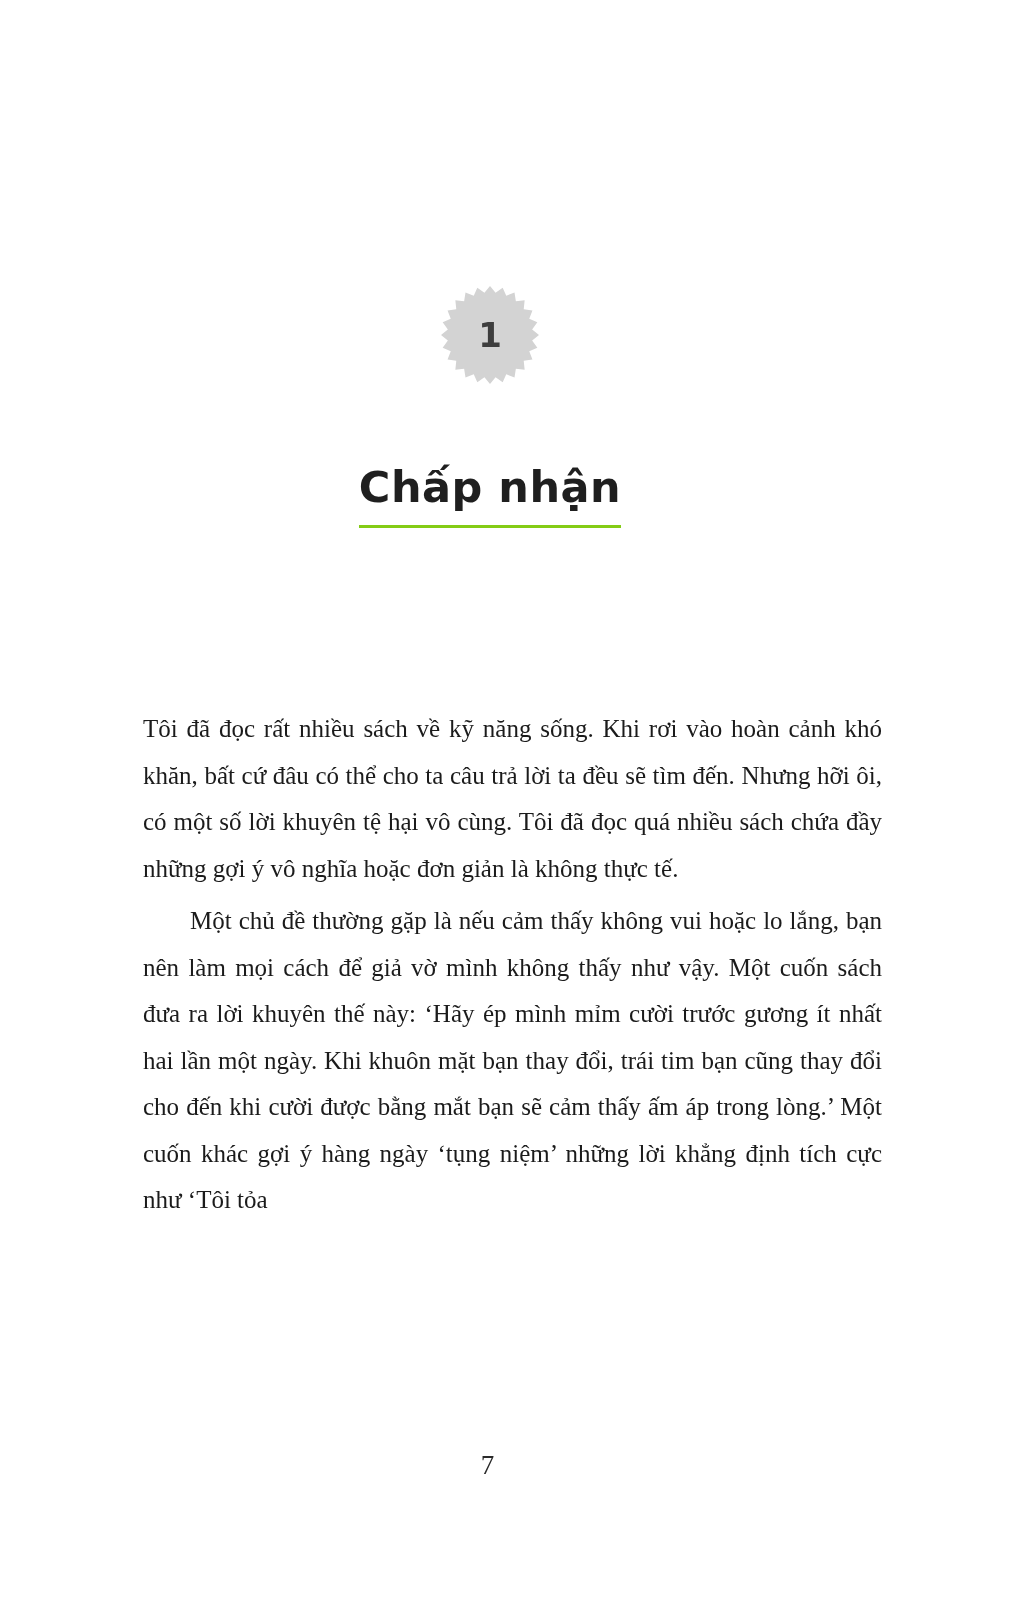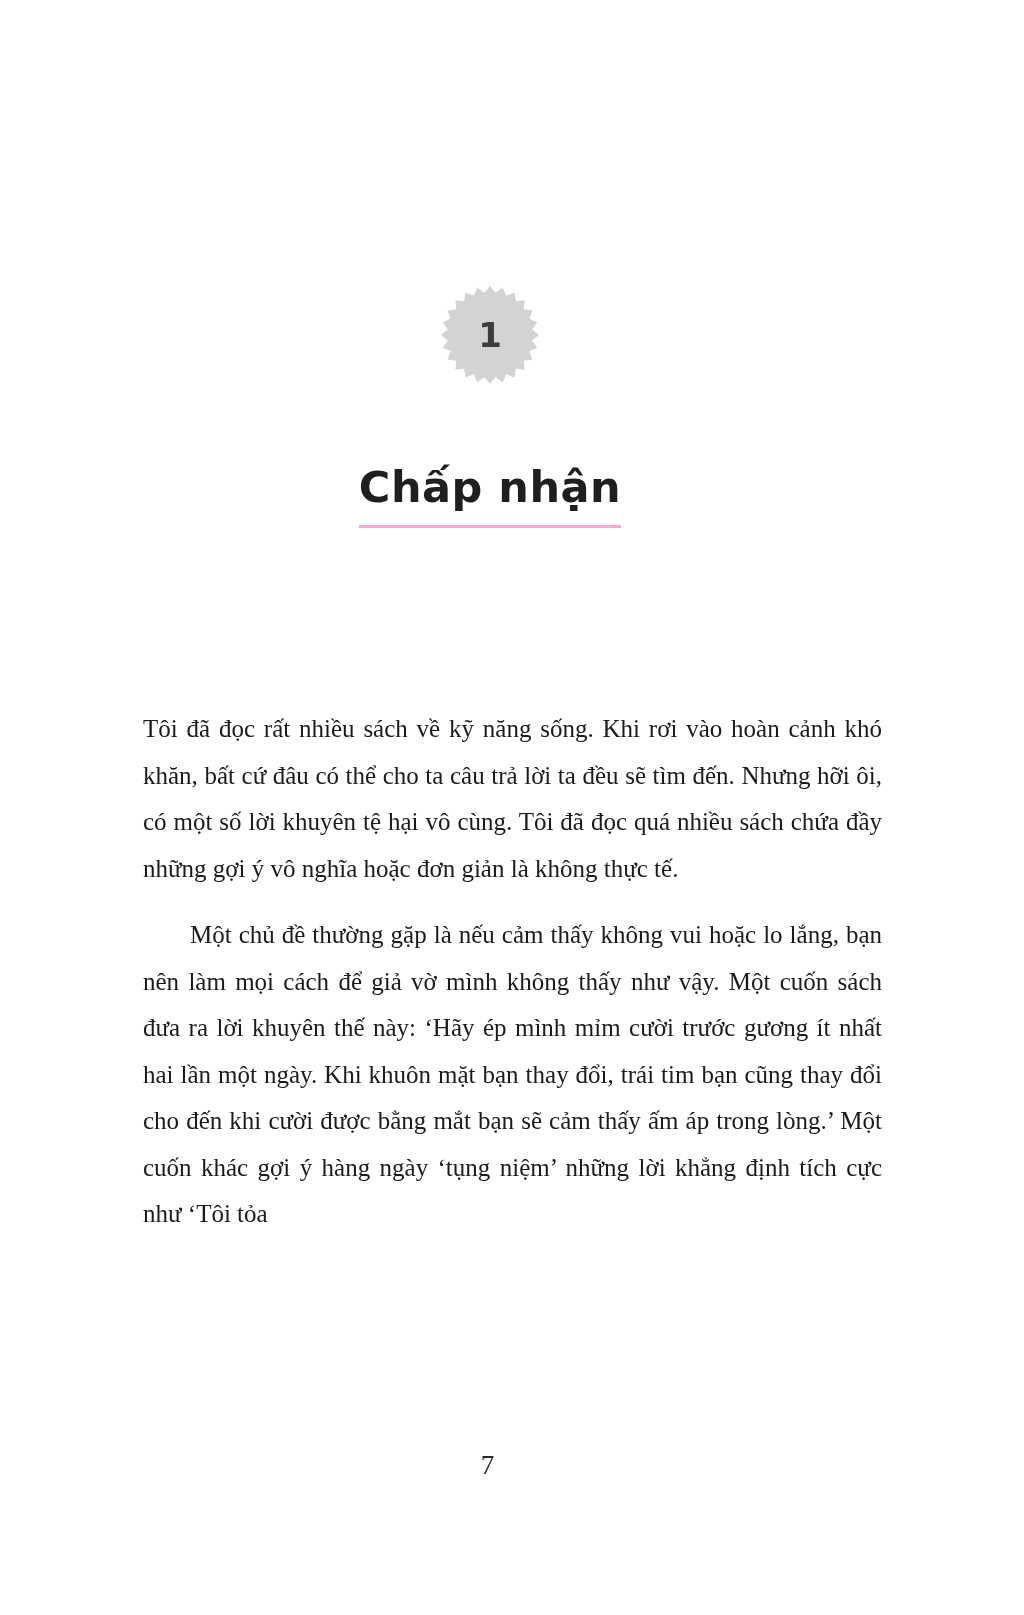--- a/index.html
+++ b/index.html
@@ -43,37 +43,37 @@
   }
 
   .chapter-title {
     display: inline-block;
     margin-top: 78px;
     font-family: "DejaVu Sans", "Liberation Sans", sans-serif;
     font-weight: bold;
     font-size: 43px;
     letter-spacing: 0.5px;
     color: #1f1f1f;
-    border-bottom: 3px solid #f9a8d4;
+    border-bottom: 3px solid #84cc16;
     padding-bottom: 13px;
     line-height: 1.15;
   }
 
   .body-text {
     position: absolute;
     top: 706px;
     left: 143px;
     width: 739px;
     font-size: 25px;
     line-height: 46.5px;
     text-align: justify;
     color: #1b1b1b;
   }
   .para + .para {
-    margin-top: 20px;
+    margin-top: 6px;
     text-indent: 47px;
   }
 
   .page-footer {
     position: absolute;
     top: 1450px;
     left: 0;
     width: 975px;
     text-align: center;
     font-size: 27px;

